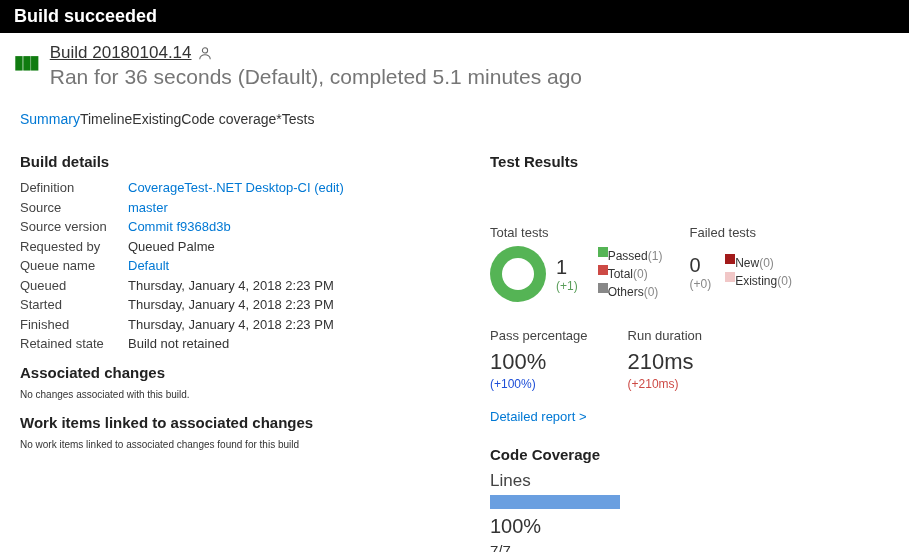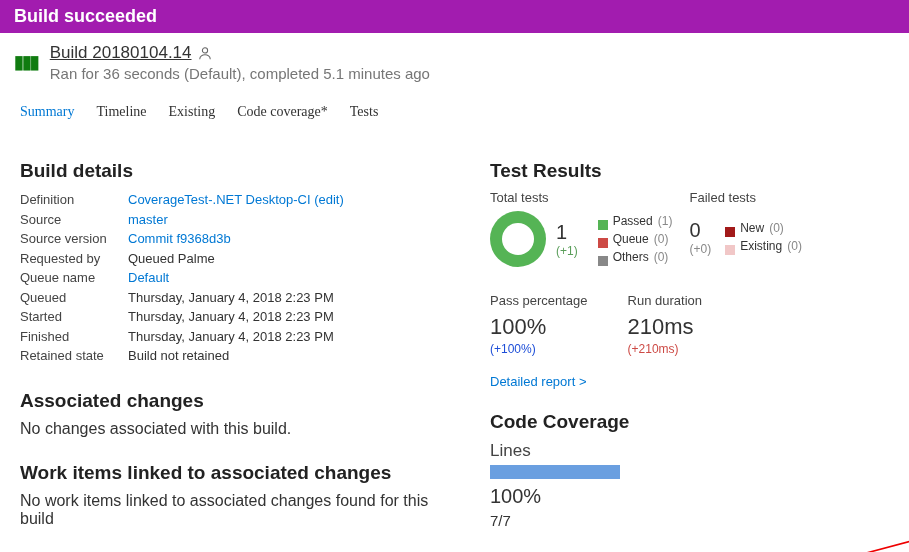--- a/index.html
+++ b/index.html
@@ -5,21 +5,21 @@
   * { box-sizing: border-box; }
   body {
     margin: 0;
     font-family: "Segoe UI", Tahoma, sans-serif;
     font-size: 13px;
     color: #333;
     background: #fff;
     width: 909px;
   }
   .banner {
-    background: #a21caf;
+    background: #000000;
     color: #fff;
     padding: 6px 14px;
     font-size: 18px;
     font-weight: 600;
   }
   .header {
     display: flex;
     align-items: flex-start;
     padding: 10px 14px 4px 14px;
   }
@@ -33,72 +33,70 @@
   }
   .header-text .title {
     font-size: 17px;
     color: #333;
     display: flex;
     align-items: center;
     gap: 6px;
     text-decoration: underline;
   }
   .header-text .sub {
-    font-size: 15px;
+    font-size: 21px;
     color: #767676;
     margin-top: 2px;
   }
   .person-icon {
     width: 14px; height: 14px;
     fill: none; stroke: #666; stroke-width: 1.2;
   }
   .tabs {
     display: flex;
-    gap: 22px;
     padding: 18px 20px 6px 20px;
     font-size: 14px;
-    font-family: Liberation Serif, serif;
   }
   .tab { color: #333; cursor: pointer; }
   .tab.active { color: #0078d4; }
   .content {
     display: flex;
     padding: 10px 20px 20px 20px;
     gap: 30px;
   }
   .left { flex: 0 0 440px; }
   .right { flex: 1; position: relative; }
   h3.section {
-    font-size: 19px;
+    font-size: 15px;
     font-weight: 600;
-    margin: 24px 0 8px 0;
+    margin: 10px 0 8px 0;
     color: #222;
   }
   .kv { display: flex; font-size: 13px; line-height: 1.5; }
   .kv .k { width: 108px; color: #444; }
   .kv .v { color: #333; }
   a.link { color: #0078d4; text-decoration: none; cursor: pointer; }
-  .muted-p { font-size: 16px; color: #333; margin: 4px 0 14px 0; }
+  .muted-p { font-size: 10px; color: #333; margin: 4px 0 14px 0; }
   .tests-row { display: flex; margin-top: 8px; }
-  .tests-block { flex: 1; }
+  .tests-block { flex: 1; margin-top: 47px; }
   .tb-label { font-size: 13px; color: #444; margin-bottom: 6px; }
   .donut-wrap { display: flex; align-items: center; gap: 10px; }
   .donut {
     width: 56px; height: 56px; border-radius: 50%;
     background: conic-gradient(#55b455 0 360deg);
     display: flex; align-items: center; justify-content: center;
   }
   .donut::after {
     content: ""; width: 32px; height: 32px; border-radius: 50%; background: #fff;
   }
   .big-num { font-size: 20px; color: #333; }
   .delta { font-size: 12px; color: #5a9e5a; }
   .delta.zero { color: #888; }
   .legend { font-size: 12px; }
-  .legend-row { display: flex; align-items: flex-end; gap: 5px; line-height: 1.5; }
+  .legend-row { display: flex; align-items: flex-start; line-height: 1.5; }
   .sq { width: 10px; height: 10px; display: inline-block; }
   .sq.green { background: #55b455; }
   .sq.red { background: #cd4a45; }
   .sq.gray { background: #888; }
   .sq.dred { background: #a21a1a; }
   .sq.pink { background: #f1c7c7; }
   .legend .cnt { color: #888; }
   .metrics-row { display: flex; gap: 40px; margin-top: 26px; }
   .metric .mlabel { font-size: 13px; color: #444; }
   .metric .mval { font-size: 22px; margin-top: 6px; }
@@ -210,21 +208,21 @@
             <div class="delta">(+1)</div>
           </div>
           <div class="legend" style="margin-left:10px;">
             <div class="legend-row">
               <span class="sq green"></span>
               <span>Passed</span>
               <span class="cnt">(1)</span>
             </div>
             <div class="legend-row">
               <span class="sq red"></span>
-              <span>Queue</span>
+              <span>Total</span>
               <span class="cnt">(0)</span>
             </div>
             <div class="legend-row">
               <span class="sq gray"></span>
               <span>Others</span>
               <span class="cnt">(0)</span>
             </div>
           </div>
         </div>
       </div>

